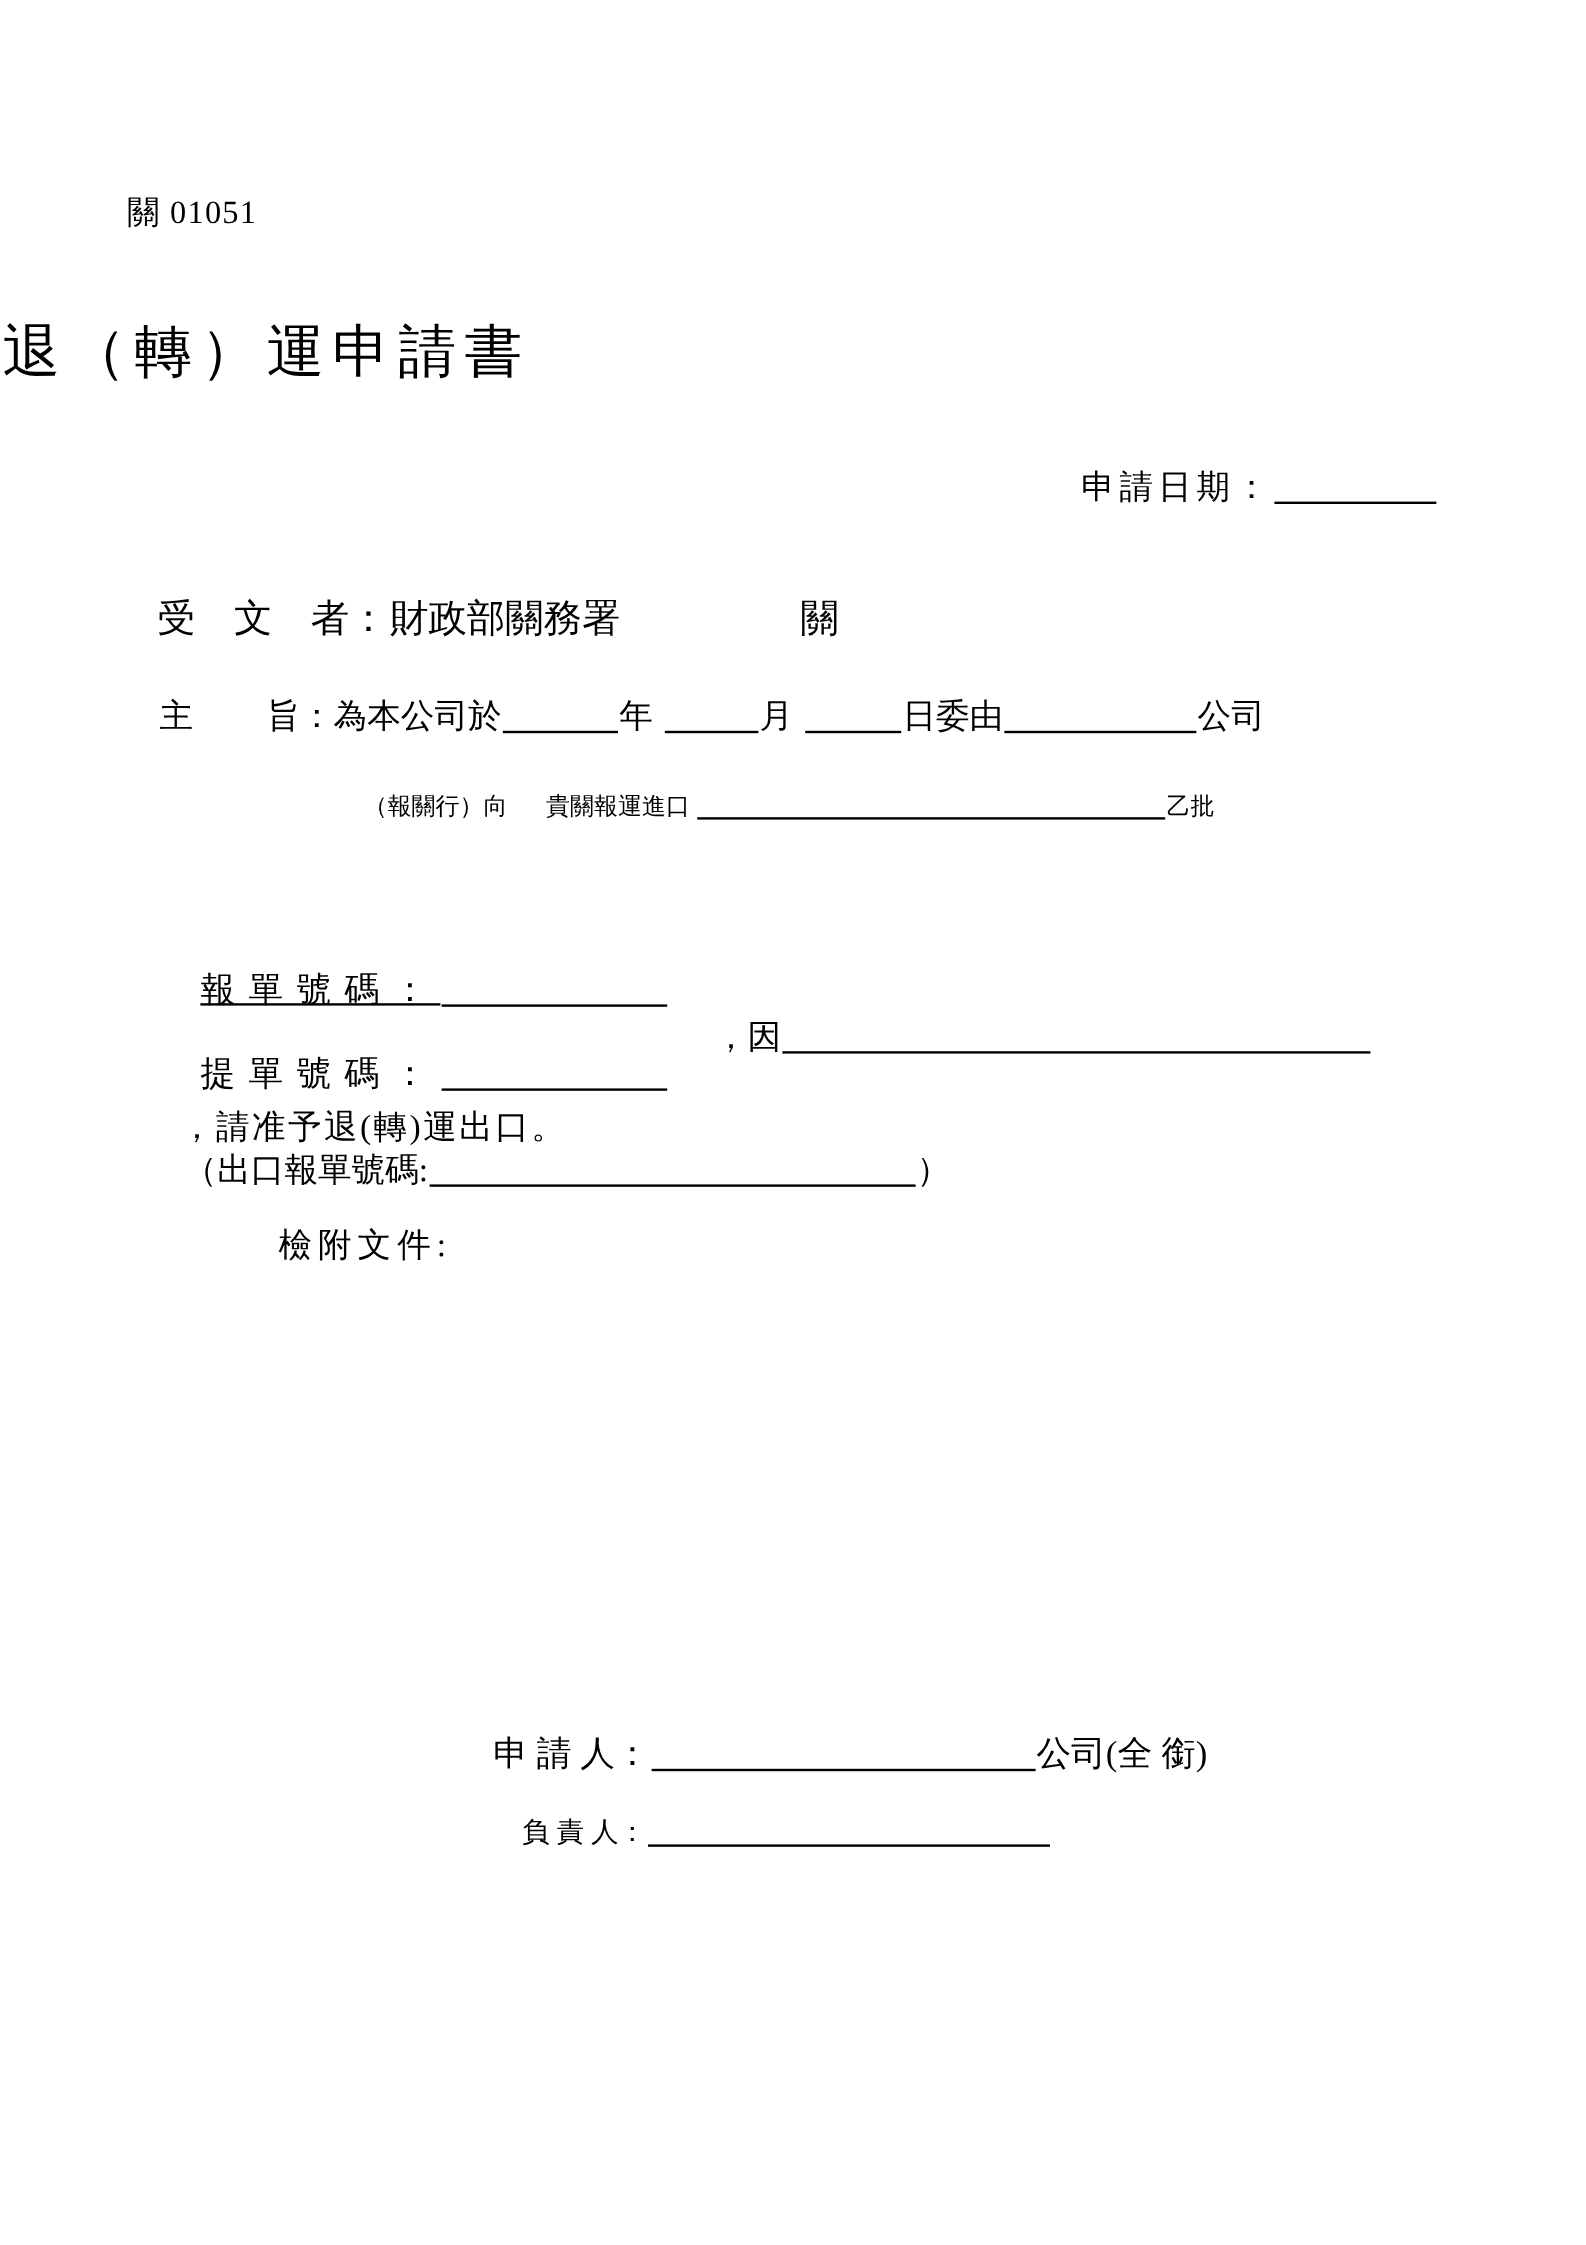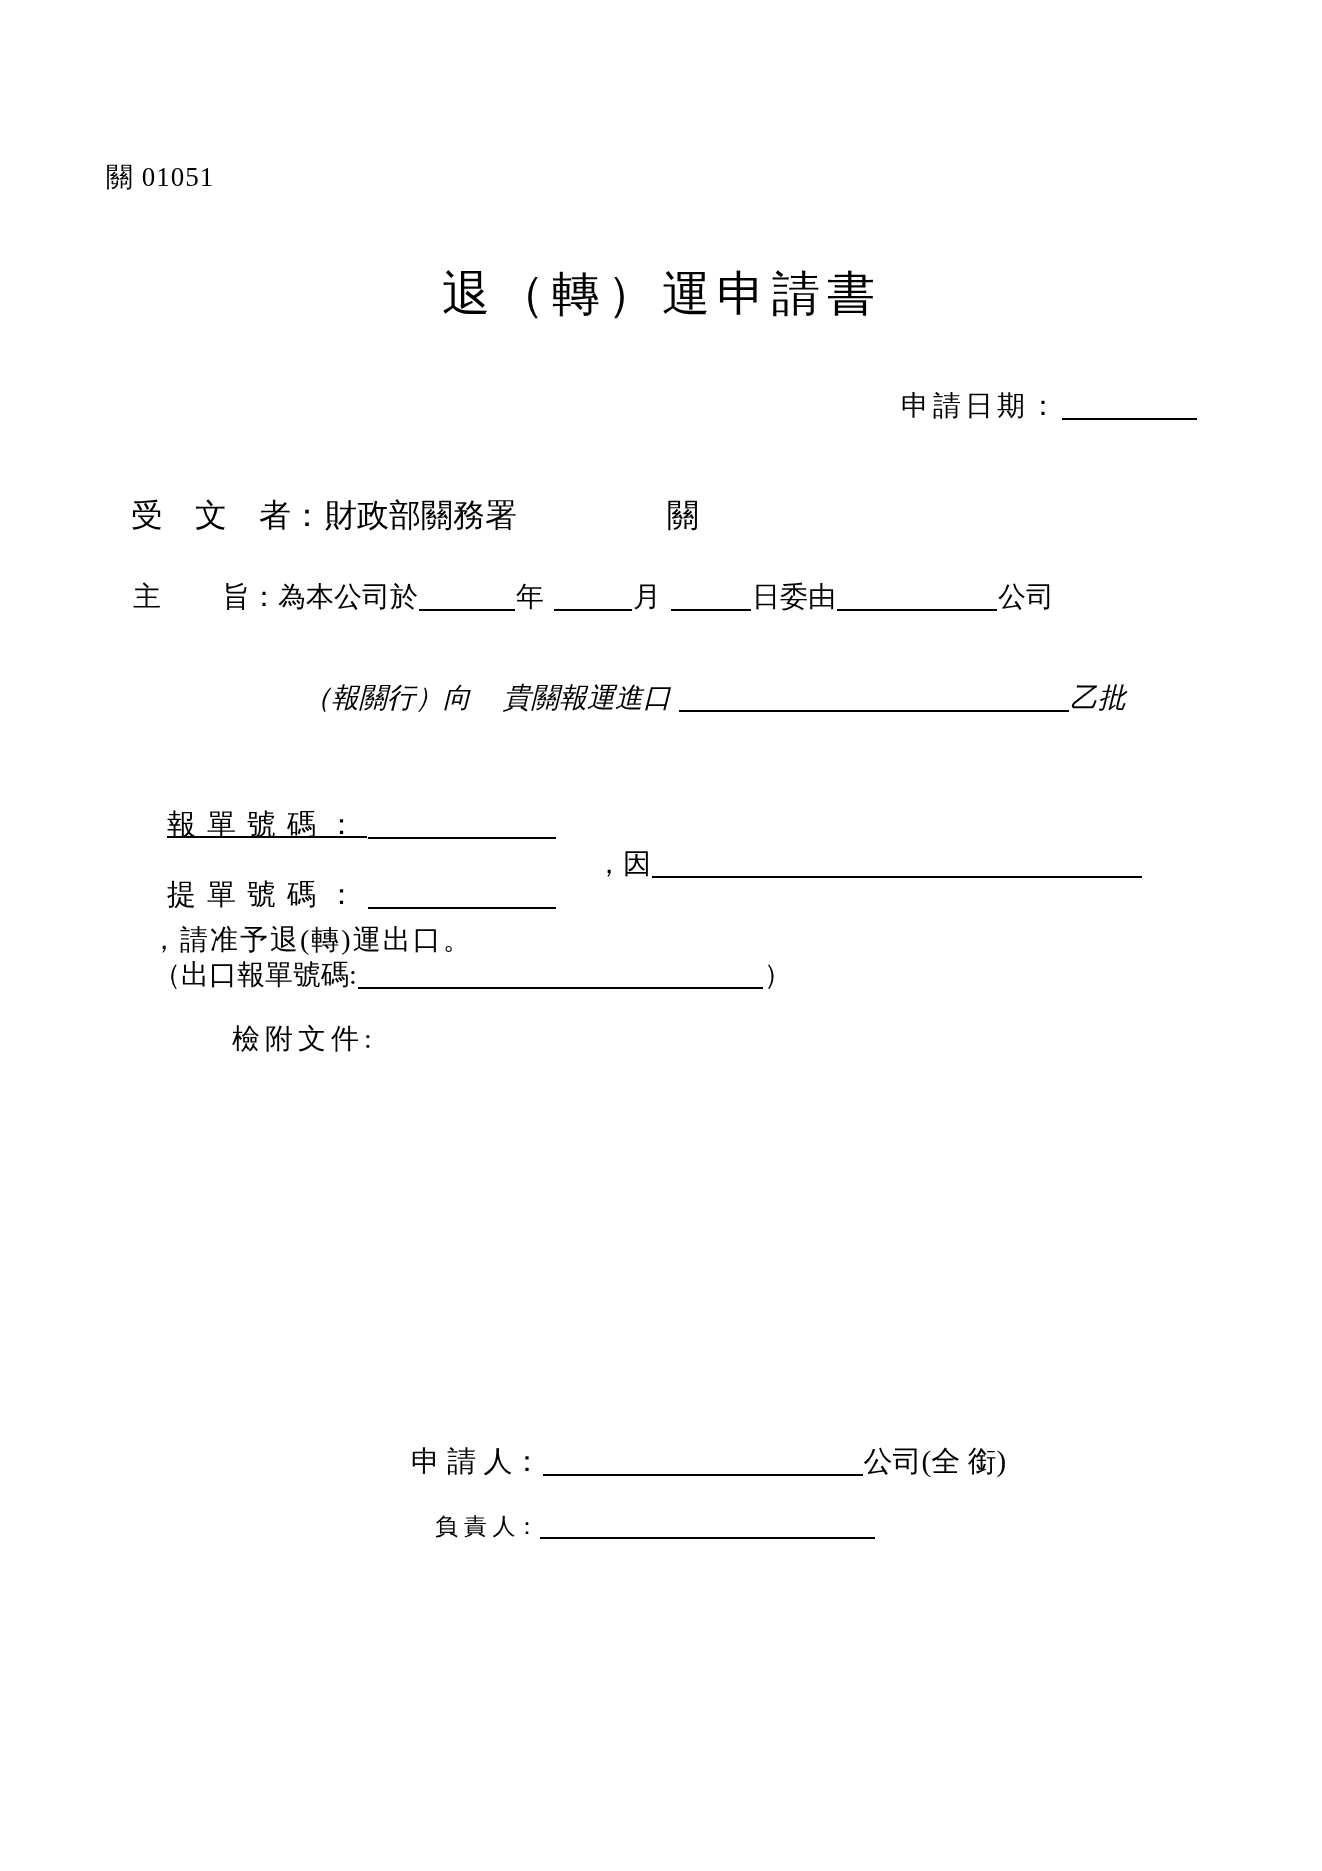--- a/index.html
+++ b/index.html
@@ -16,36 +16,36 @@
     position: absolute;
     inset: 0;
     background: #ffffff;
   }
   .abs { position: absolute; white-space: nowrap; line-height: 1; }
 
   .code { left: 104px; top: 162px; font-size: 27px; letter-spacing: 1px; }
 
   .title {
     left: 0; right: 0; top: 268px;
-    text-align: center;
+    text-align: left;
     font-size: 48px;
     font-weight: 500;
     letter-spacing: 7px;
   }
 
   .date-line { left: 898px; top: 390px; font-size: 28px; }
   .date-line .lbl { letter-spacing: 4px; }
 
   .recipient-line { left: 128px; top: 497px; font-size: 32px; }
   .recipient-suffix { margin-left: 148px; }
 
   .subject-line { left: 130px; top: 581px; font-size: 28px; }
   .subject-body { margin-left: 58px; font-family: Liberation Serif, serif; }
 
-  .broker-line { left: 300px; top: 682px; font-size: 28px; font-style: italic; }
+  .broker-line { left: 300px; top: 660px; font-size: 20px; }
   .broker-action { margin-left: 30px; }
 
   .decl1-line { left: 164px; top: 808px; font-size: 29px; text-decoration: underline; }
   .decl2-line { left: 164px; top: 878px; font-size: 29px; }
   .decl1-line .lbl, .decl2-line .lbl { letter-spacing: 11px; }
 
   .reason-line { left: 592px; top: 848px; font-size: 28px; }
 
   .request-line { left: 148px; top: 924px; font-size: 28px; letter-spacing: 2px; }
 

